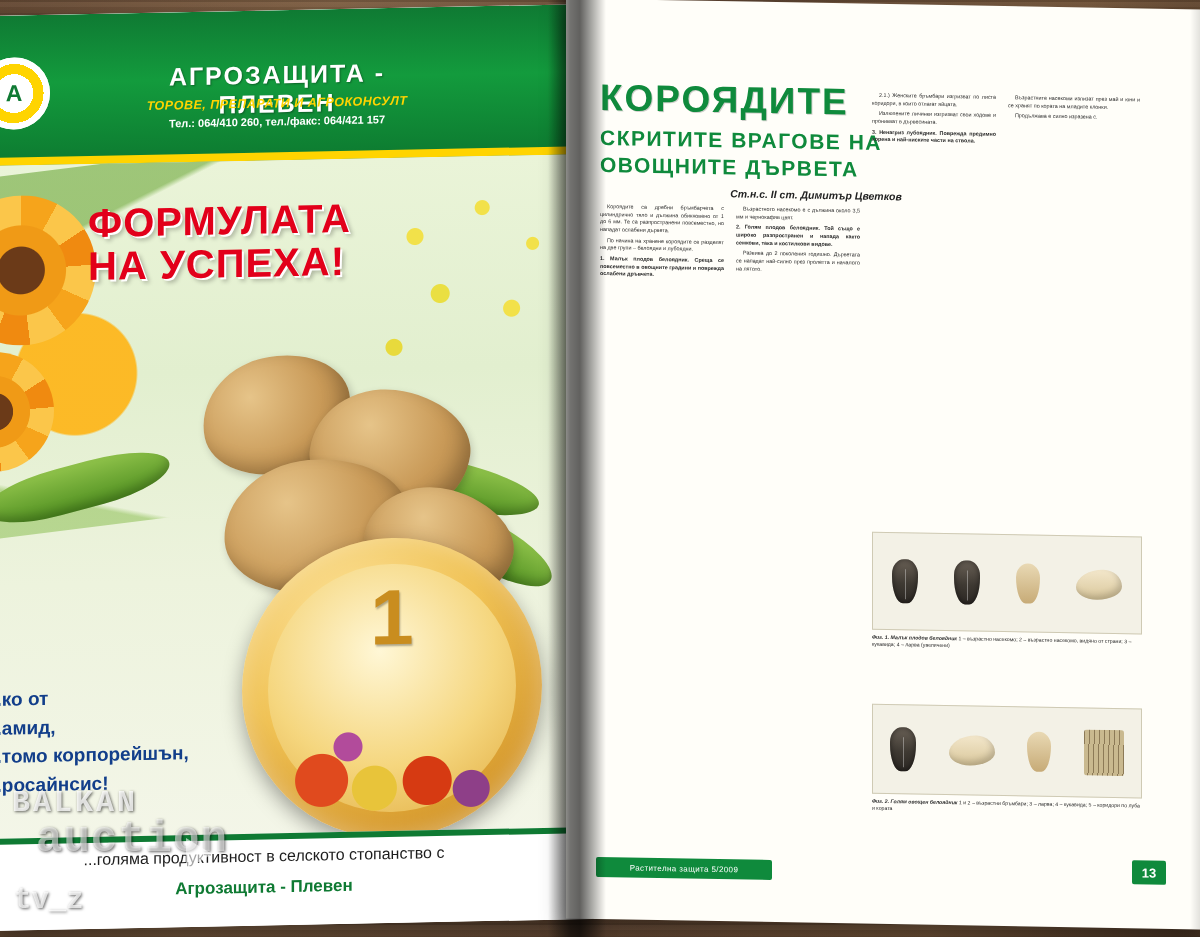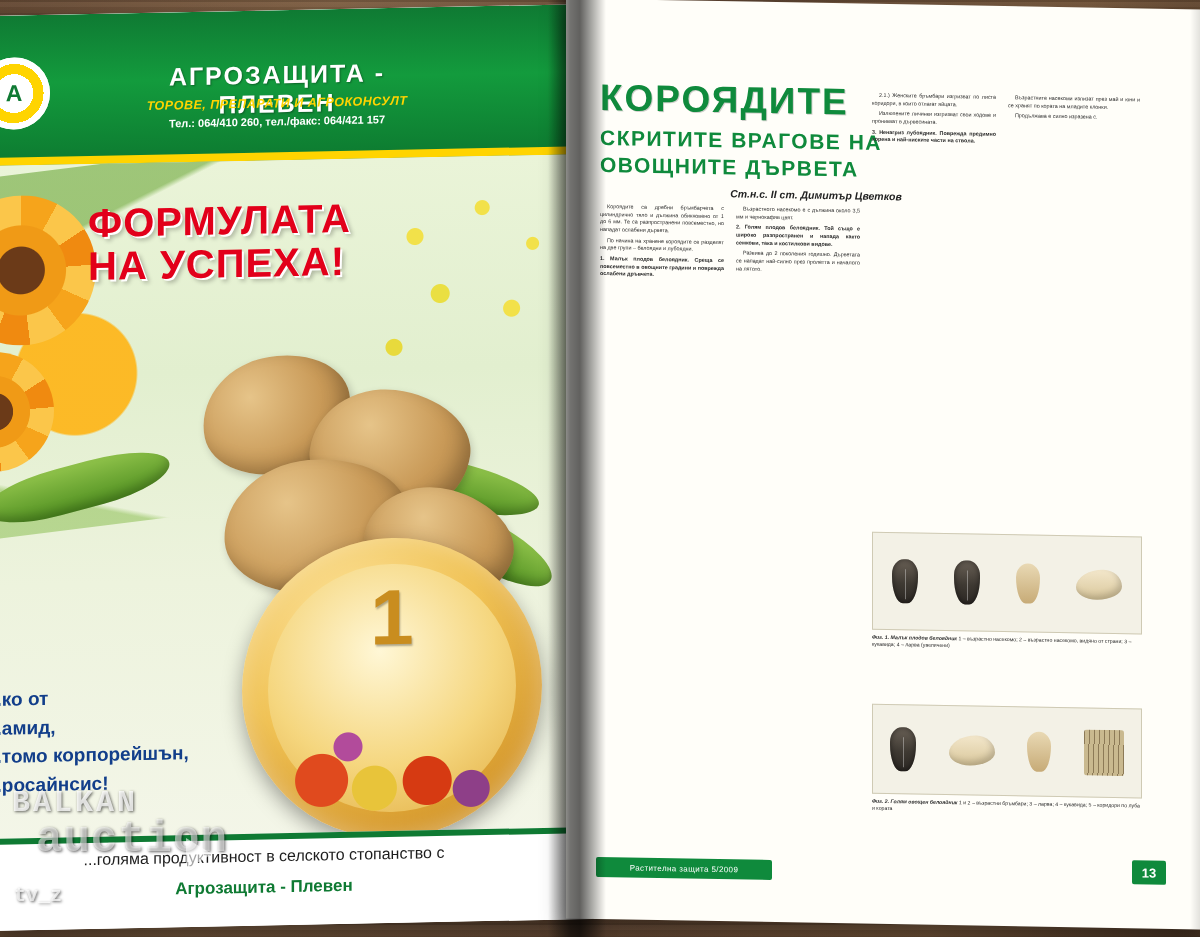--- a/index.html
+++ b/index.html
@@ -185,21 +185,21 @@
 
   
   .wm{
     position:absolute;z-index:60;color:rgba(255,255,255,.78);
     font-weight:bold;text-shadow:1px 1px 3px rgba(0,0,0,.6);
     pointer-events:none;
     font-family:Liberation Mono, monospace;
   }
   .wm1{left:12px;top:786px;font-size:30px;letter-spacing:3px;}
   .wm2{left:36px;top:814px;font-size:44px;color:rgba(255,255,255,.55);letter-spacing:1px;}
-  .wm3{left:14px;top:884px;font-size:20px;color:rgba(255,255,255,.72);}
+  .wm3{left:14px;top:884px;font-size:29px;color:rgba(255,255,255,.72);}
   .wm-play{
     position:absolute;z-index:60;left:186px;top:838px;width:0;height:0;
     border-left:26px solid rgba(255,255,255,.6);
     border-top:16px solid transparent;border-bottom:16px solid transparent;
   }
 
   
   .art{position:absolute;inset:0;padding:0;}
   .art-title{
     position:absolute;left:34px;top:78px;width:330px;

